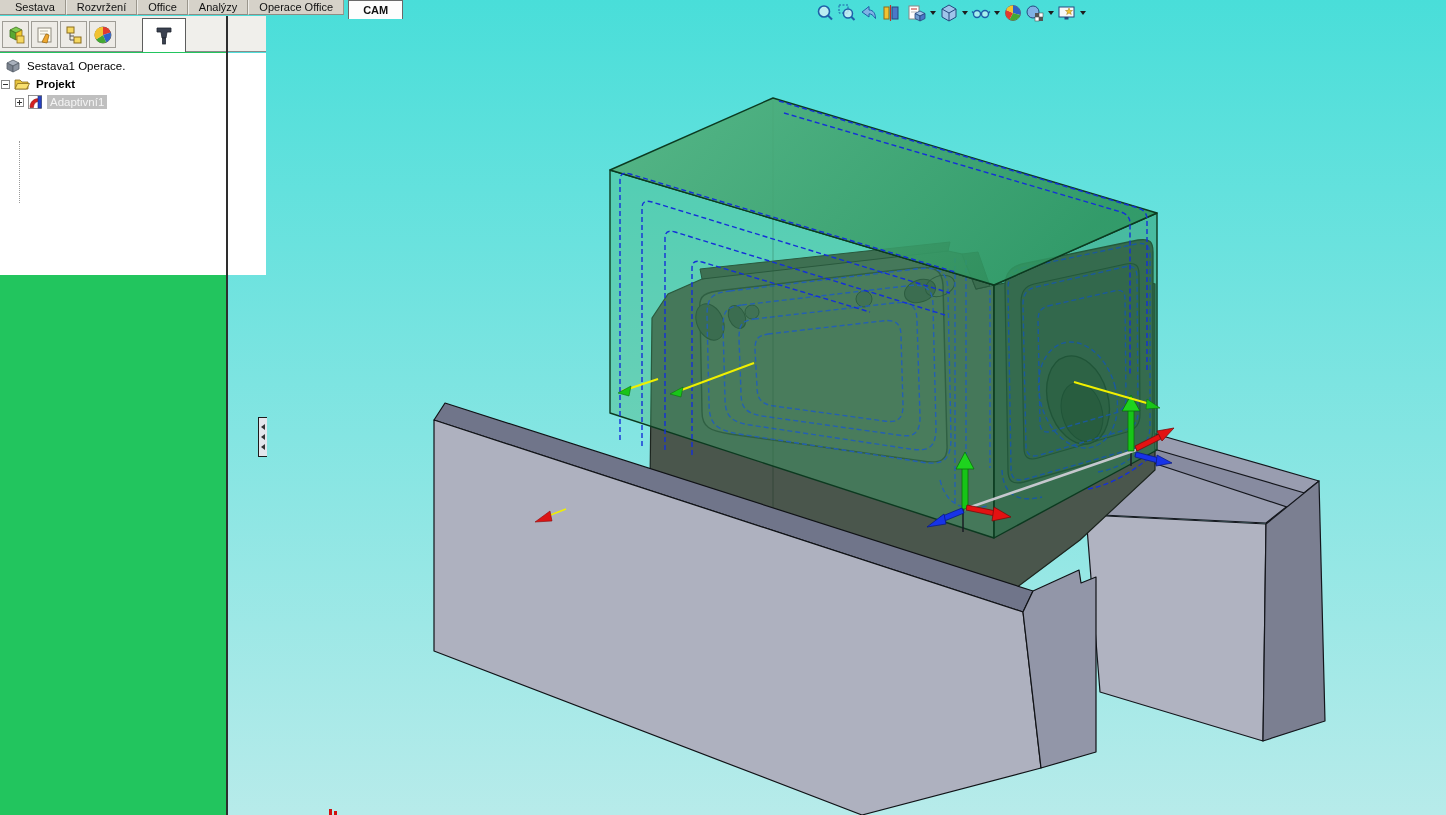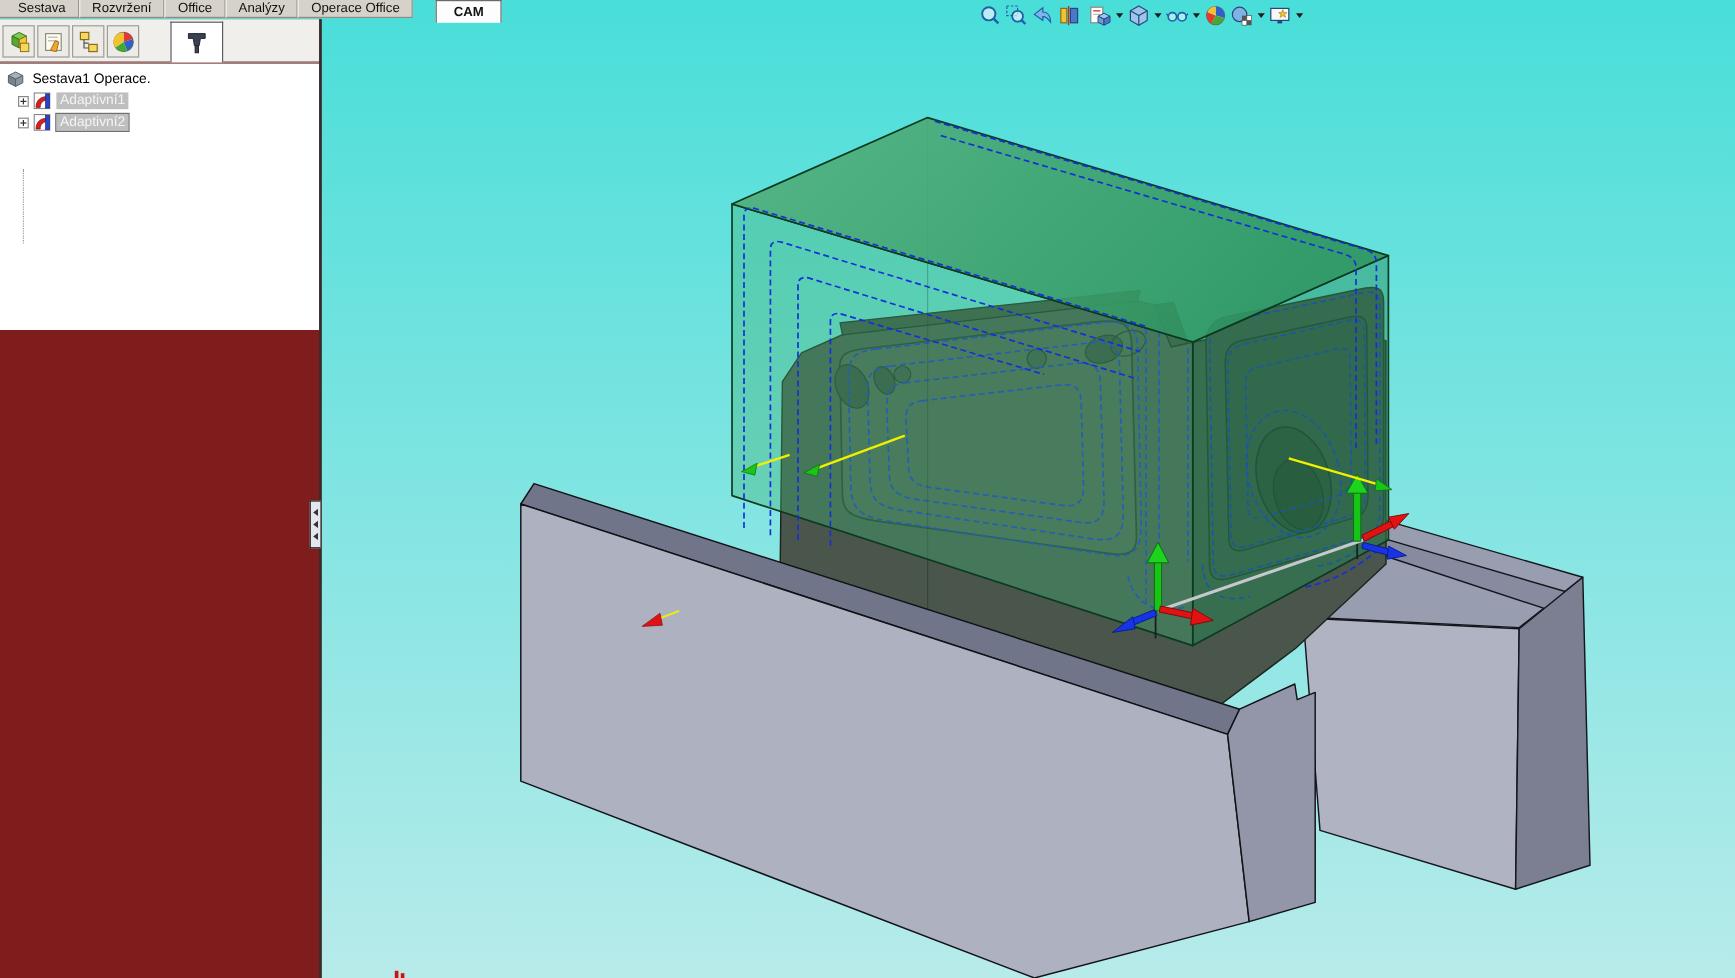--- a/index.html
+++ b/index.html
@@ -15,24 +15,24 @@
   .ribbon{position:absolute;left:0;top:0;height:16px;display:flex;z-index:30;}
   .rtab{
     height:15px;background:#D6D2C9;border-bottom:1px solid #8f8c84;
     border-right:1px solid #9a968c;border-left:1px solid #efede8;
     font-size:11px;color:#111;display:flex;align-items:center;justify-content:center;
     padding:0 10px;white-space:nowrap;cursor:default;
   }
   .rtab.first{border-left:none;padding-left:15px;}
   .rtab.active{
     background:#FDFDFD;height:19px;border:1px solid #6a6a6a;border-bottom:none;
-    font-weight:bold;margin-left:19px;padding:0 14px;
-  }
-  
-  .panel{position:absolute;left:0;top:16px;width:268px;height:799px;z-index:20;background:#7f1d1d;}
+    font-weight:bold;margin-left:4px;padding:0 14px;
+  }
+  
+  .panel{position:absolute;left:0;top:16px;width:228px;height:799px;z-index:20;background:#22c55e;}
   .panel .divider{position:absolute;right:0;top:0;width:2px;height:100%;background:#2e2e2e;}
   .mtabs{position:absolute;left:0;top:0;width:266px;height:36px;background:#F0EFEB;border-bottom:1px solid #8a8a8a;display:flex;align-items:flex-end;}
   .mtab{
     width:27px;height:27px;margin:0 0 3px 2px;background:#EDEBE6;border:1px solid #9f9d96;
     display:flex;align-items:center;justify-content:center;cursor:default;
   }
   .mtab.active{
     width:44px;height:34px;margin:0 0 -1px 26px;background:#FFFFFF;border:1px solid #5d5d5d;border-bottom:none;
   }
   .treearea{position:absolute;left:0;top:37px;width:266px;height:222px;background:#FFFFFF;padding-top:4px;}
@@ -244,45 +244,44 @@
         <span class="ticon">
           <svg width="16" height="16">
             <polygon points="8,2 14,5 8,8 2,5" fill="#A8B0BC" stroke="#555e68" stroke-width="0.8"></polygon>
             <polygon points="2,5 8,8 8,14 2,11" fill="#7A828E" stroke="#555e68" stroke-width="0.8"></polygon>
             <polygon points="14,5 8,8 8,14 14,11" fill="#8E96A2" stroke="#555e68" stroke-width="0.8"></polygon>
           </svg>
         </span>
         <span class="tlabel">Sestava1 Operace.</span>
       </div>
 
+      <div class="trow" style="padding-left:1px;">
+        <span class="expbox"></span>
+        <span class="ticon">
+          <svg width="17" height="16">
+            <path d="M2,4 H7 L9,6 H15 V13 H2 Z" fill="#E8C43C" stroke="#8a6d1c" stroke-width="0.8"></path>
+            <path d="M2,13 L4.5,7.5 H16.5 L13.5,13 Z" fill="#F9E070" stroke="#8a6d1c" stroke-width="0.8"></path>
+          </svg>
+        </span>
+        <span class="tlabel b">Projekt</span>
+      </div>
 
 
       <div class="trow" style="padding-left:15px;">
         <span class="expbox plus"></span>
         <span class="ticon">
           <svg width="17" height="16">
             <rect x="1.5" y="1.5" width="13" height="13" fill="#fff" stroke="#777" stroke-width="0.8"></rect>
             <path d="M3,13.5 C3,7.5 7,4.5 12,4.5 L12,7.5 C9,7.5 6.5,9.5 6.5,13.5 Z" fill="#D42020" stroke="#8a0f0f" stroke-width="0.6"></path>
             <rect x="11" y="2.2" width="3.2" height="11.8" fill="#2743C8" stroke="#172a80" stroke-width="0.6"></rect>
           </svg>
         </span>
         <span class="tlabel hl">Adaptivní1</span>
       </div>
 
-      <div class="trow" style="padding-left:15px;">
-        <span class="expbox plus"></span>
-        <span class="ticon">
-          <svg width="17" height="16">
-            <rect x="1.5" y="1.5" width="13" height="13" fill="#fff" stroke="#777" stroke-width="0.8"></rect>
-            <path d="M3,13.5 C3,7.5 7,4.5 12,4.5 L12,7.5 C9,7.5 6.5,9.5 6.5,13.5 Z" fill="#D42020" stroke="#8a0f0f" stroke-width="0.6"></path>
-            <rect x="11" y="2.2" width="3.2" height="11.8" fill="#2743C8" stroke="#172a80" stroke-width="0.6"></rect>
-          </svg>
-        </span>
-        <span class="tlabel hl focused">Adaptivní2</span>
-      </div>
 
     </div>
 
     <div class="divider"></div>
   </div>
 
   <div class="splitterHandle">
     <span class="arr"></span>
     <span class="arr"></span>
     <span class="arr"></span>

